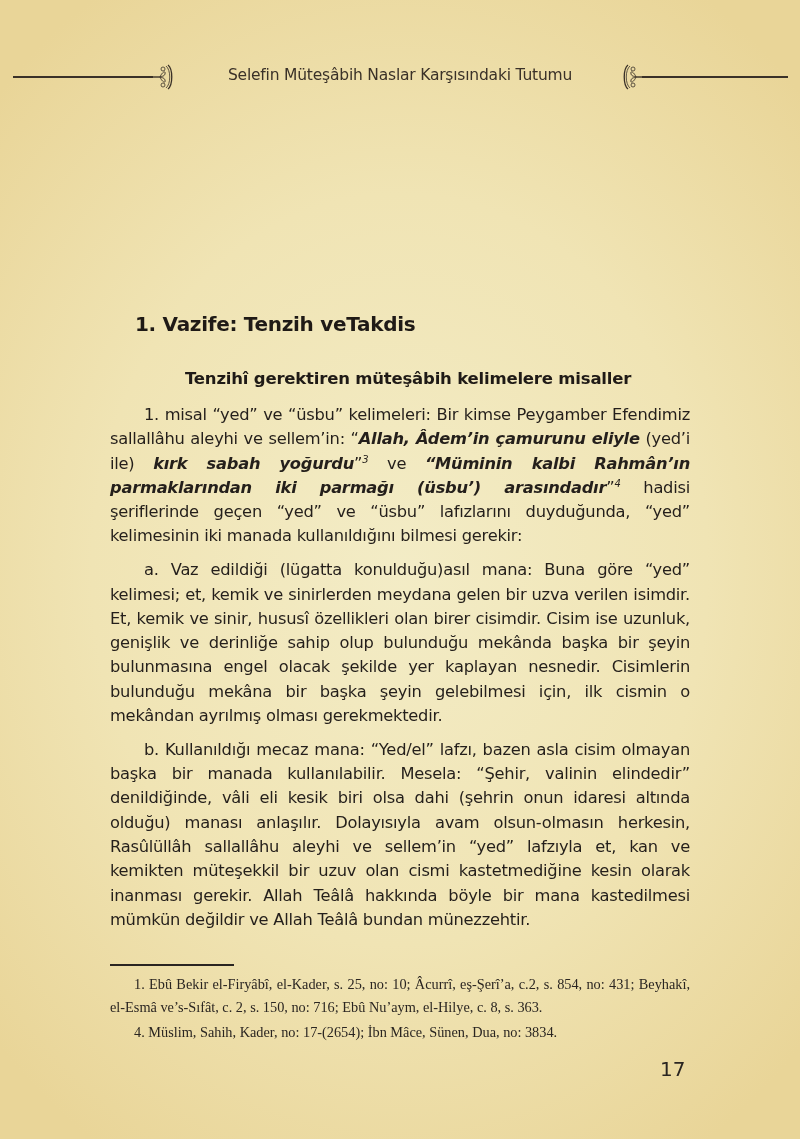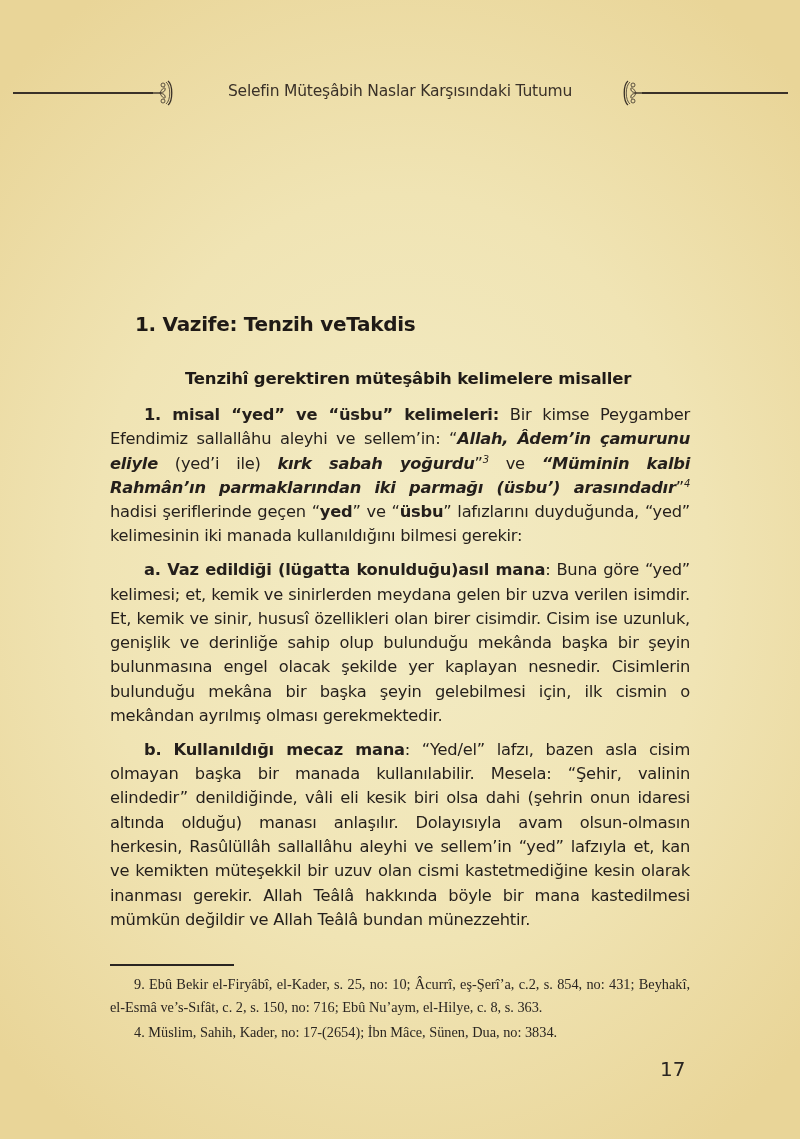--- a/index.html
+++ b/index.html
@@ -2,21 +2,21 @@
 <html><head>
 <meta charset="utf-8">
 <style>
   html, body { margin: 0; padding: 0; }
   body {
     width: 800px; height: 1139px; overflow: hidden; position: relative;
     background: radial-gradient(ellipse 70% 60% at 50% 50%, #f3ecc6 0%, #f0e4b4 55%, #e9d598 100%);
     color: #2a2521;
     font-family: "DejaVu Sans", sans-serif;
   }
-  .running-header { position: absolute; top: 78px; left: 0; width: 704px; height: 30px; }
+  .running-header { position: absolute; top: 62px; left: 0; width: 704px; height: 30px; }
   .hline { position: absolute; top: 14px; height: 1.5px; background: #3a3128; }
   .hline.left { left: 13px; width: 140px; }
   .hline.right { left: 642px; width: 146px; }
   .orn { position: absolute; top: 0; width: 26px; height: 30px; }
   .orn.left { left: 148px; }
   .orn.right { left: 622px; }
   .header-title {
     position: absolute; top: 4px; left: 0; width: 800px; text-align: center;
     font-size: 15.5px; color: #3a3128; letter-spacing: -0.2px;
   }
@@ -27,21 +27,21 @@
   .sub-title {
     position: absolute; top: 369px; left: 145px;
     font-size: 16.5px; color: #1f1a16; font-weight: 600; letter-spacing: -0.2px; margin-left: 40px;
   }
   .body-text {
     position: absolute; top: 403px; left: 110px; width: 580px;
     font-size: 16.3px; line-height: 24.3px; text-align: justify; color: #241f1b;
     letter-spacing: -0.25px;
   }
   .body-text p { margin: 0 0 9.5px 0; text-indent: 34px; }
-  .b { font-weight: bold; }
+  .b { font-weight: normal; }
   .i { }
   .bi { font-weight: bold; font-style: italic; }
   sup { font-size: 10px; font-style: italic; line-height: 0; vertical-align: 6px; }
   .fn-rule { position: absolute; top: 964px; left: 110px; width: 124px; height: 1.5px; background: #2a2521; }
   .footnotes {
     position: absolute; top: 973px; left: 110px; width: 580px;
     font-family: "Liberation Serif", serif; font-size: 14.3px; line-height: 22.5px;
     text-align: justify; color: #2a2521;
   }
   .footnotes p { margin: 0 0 3px 0; text-indent: 24px; }
@@ -82,17 +82,17 @@
   <p><span class="b">1. misal “yed” ve “üsbu” kelimeleri:</span><span> Bir kimse Peygamber Efendimiz </span><span class="i">sallallâhu aleyhi ve sellem</span><span>’in: </span><span class="i">“</span><span class="bi">Allah, Âdem’in çamurunu eliyle</span><span class="i"> (yed’i ile) </span><span class="bi">kırk sabah yoğurdu</span><span class="i">”</span><sup>3</sup><span> ve </span><span class="bi">“Müminin kalbi Rahmân’ın parmaklarından iki parmağı (üsbu’) arasındadır</span><span class="i">”</span><sup>4</sup><span> hadisi şeriflerinde geçen “</span><span class="b">yed</span><span>” ve “</span><span class="b">üsbu</span><span>” lafızlarını duyduğunda, </span><span class="i">“</span><span class="i">yed</span><span class="i">”</span><span> kelimesinin iki manada kullanıldığını bilmesi gerekir:</span></p>
 
   <p><span class="b">a. Vaz edildiği (lügatta konulduğu)asıl mana</span><span>: Buna göre “yed” kelimesi; et, kemik ve sinirlerden meydana gelen bir uzva verilen isimdir. Et, kemik ve sinir, hususî özellikleri olan birer cisimdir. Cisim ise uzunluk, genişlik ve derinliğe sahip olup bulunduğu mekânda başka bir şeyin bulunmasına engel olacak şekilde yer kaplayan nesnedir. Cisimlerin bulunduğu mekâna bir başka şeyin gelebilmesi için, ilk cismin o mekândan ayrılmış olması gerekmektedir.</span></p>
 
   <p><span class="b">b. Kullanıldığı mecaz mana</span><span>: “Yed/el” lafzı, bazen asla cisim olmayan başka bir manada kullanılabilir. Mesela: </span><span class="i">“Şehir, valinin elindedir”</span><span> denildiğinde, vâli eli kesik biri olsa dahi (şehrin onun idaresi altında olduğu) manası anlaşılır. Dolayısıyla avam olsun-olmasın herkesin, Rasûlüllâh </span><span class="i">sallallâhu aleyhi ve sellem</span><span>’in “yed” lafzıyla et, kan ve kemikten müteşekkil bir uzuv olan cismi kastetmediğine kesin olarak inanması gerekir. Allah Teâlâ hakkında böyle bir mana kastedilmesi mümkün değildir ve Allah Teâlâ bundan münezzehtir.</span></p>
 </div>
 
 <div class="fn-rule"></div>
 
 <div class="footnotes">
-  <p><span>9. Ebû Bekir el-Firyâbî, </span><span class="i">el-Kader</span><span>, s. 25, no: 10; Âcurrî, </span><span class="i">eş</span><span>-Şerî’a, c.2, s. 854, no: 431; Beyhakî, </span><span class="i">el-Esmâ ve’s-Sıfât</span><span>, c. 2, s. 150, no: 716; Ebû Nu’aym, </span><span class="i">el-Hilye</span><span>, c. 8, s. 363.</span></p>
+  <p><span>1. Ebû Bekir el-Firyâbî, </span><span class="i">el-Kader</span><span>, s. 25, no: 10; Âcurrî, </span><span class="i">eş</span><span>-Şerî’a, c.2, s. 854, no: 431; Beyhakî, </span><span class="i">el-Esmâ ve’s-Sıfât</span><span>, c. 2, s. 150, no: 716; Ebû Nu’aym, </span><span class="i">el-Hilye</span><span>, c. 8, s. 363.</span></p>
   <p><span>4. Müslim, </span><span class="i">Sahih</span><span>, Kader, no: 17-(2654); İbn Mâce, </span><span class="i">Sünen</span><span>, Dua, no: 3834.</span></p>
 </div>
 
 <div class="page-number">17</div>
 
 </body></html>

